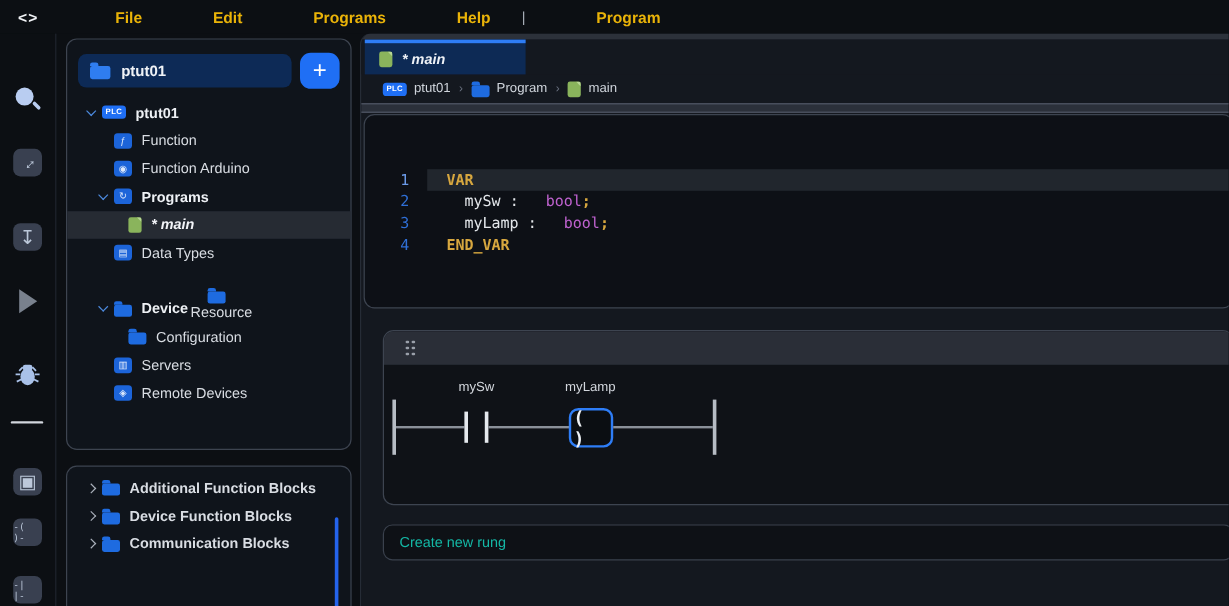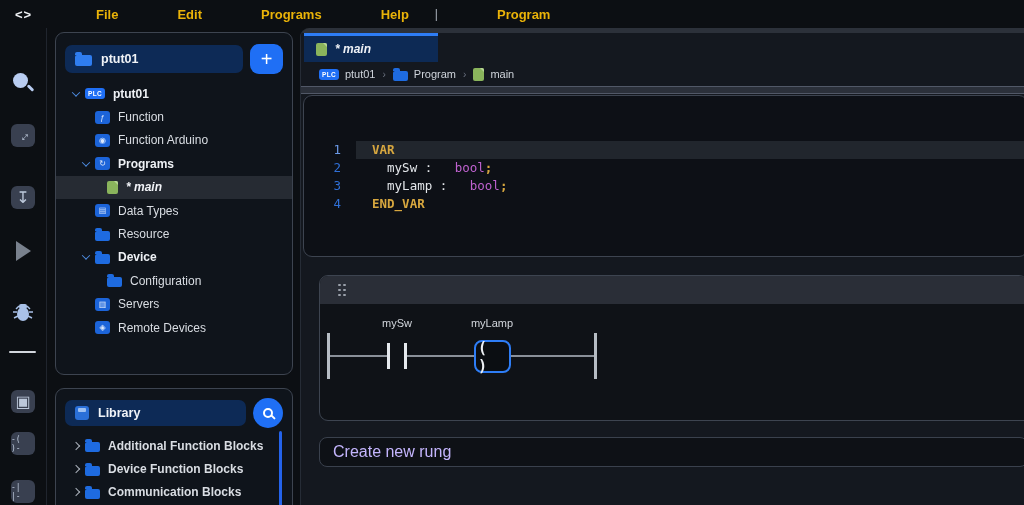--- a/index.html
+++ b/index.html
@@ -83,21 +83,21 @@
   .drag-handle i { width:2.5px; height:2.5px; background:#9aa0aa; border-radius:50%; }
   .ladder { position:relative; height:117px; }
   .rail { position:absolute; top:29px; width:3px; height:46px; background:#b6bcc4; }
   .wire { position:absolute; top:51px; height:2px; background:#8a9099; }
   .cbar { position:absolute; top:39px; width:2.5px; height:26px; background:#e5e9ee; }
   .coil-box { position:absolute; left:154px; top:36px; width:37px; height:33px; border:2px solid #2e7df6; border-radius:8px; background:#0b0e12; display:flex; align-items:center; justify-content:center; }
   .coil-box .parens { font-family:"DejaVu Sans Mono", monospace; font-size:15px; font-weight:700; color:#eef1f5; letter-spacing:2px; padding-left:2px; }
   .lad-label { position:absolute; top:13px; font-size:11px; color:#d3d7dd; text-align:center; }
   
   .new-rung { position:absolute; left:18px; top:409px; right:-4px; height:30px; border:1px solid #3a414d; border-radius:8px; background:#0e1116; display:flex; align-items:center; padding-left:13px; }
-  .new-rung .ph { font-size:16px; color:#c4b5fd;text-align:center; }
+  .new-rung .ph { font-size:12px; color:#14b8a6;text-align:center; }
   
   .lib-scroll { position:absolute; right:10px; top:42px; bottom:0; width:3px; background:#2463eb; border-radius:2px; }
 </style>
 </head>
 <body>
 
 <div class="topbar">
   <div class="logo">&lt;&gt;</div>
   <div class="menu">
       <span class="mi">File</span>
@@ -178,21 +178,21 @@
       <div class="trow selected" style="padding-left: 33px;">
         <span class="chev-slot"></span>
         <span class="doc-icon ticon"></span>
         <span class="label italic">* main</span>
       </div>
       <div class="trow" style="padding-left: 21px;">
         <span class="chev-slot"></span>
         <span class="sq-icon ticon">▤</span>
         <span class="label">Data Types</span>
       </div>
-      <div class="trow" style="padding-left: 21px;">
+      <div class="trow" style="padding-left: 21px; flex-direction: column;">
         <span class="chev-slot"></span>
         <span class="folder-icon ticon"></span>
         <span class="label">Resource</span>
       </div>
       <div class="trow" style="padding-left: 21px;">
         <span class="chev-slot">
           <span class="chev down"></span>
         </span>
         <span class="folder-icon ticon"></span>
         <span class="label bold">Device</span>
@@ -209,29 +209,20 @@
       </div>
       <div class="trow" style="padding-left: 21px;">
         <span class="chev-slot"></span>
         <span class="sq-icon ticon">◈</span>
         <span class="label">Remote Devices</span>
       </div>
     </div>
 </div>
 
 <div class="panel" style="left:55px; top:388px; width:238px; height:160px;">
-  <div class="panel-head" style="padding-top:9px;">
-    <div class="pill" style="height:26px;">
-      <span class="lib-icon"></span>
-      <span class="pill-label">Library</span>
-    </div>
-    <div class="round-btn">
-      <span class="mag"></span>
-    </div>
-  </div>
   <div class="tree" style="margin-top:6px;">
       <div class="trow" style="padding-left: 11px;">
         <span class="chev-slot">
           <span class="chev right"></span>
         </span>
         <span class="folder-icon ticon"></span>
         <span class="label" style="font-weight: 600;">Additional Function Blocks</span>
       </div>
       <div class="trow" style="padding-left: 11px;">
         <span class="chev-slot">

